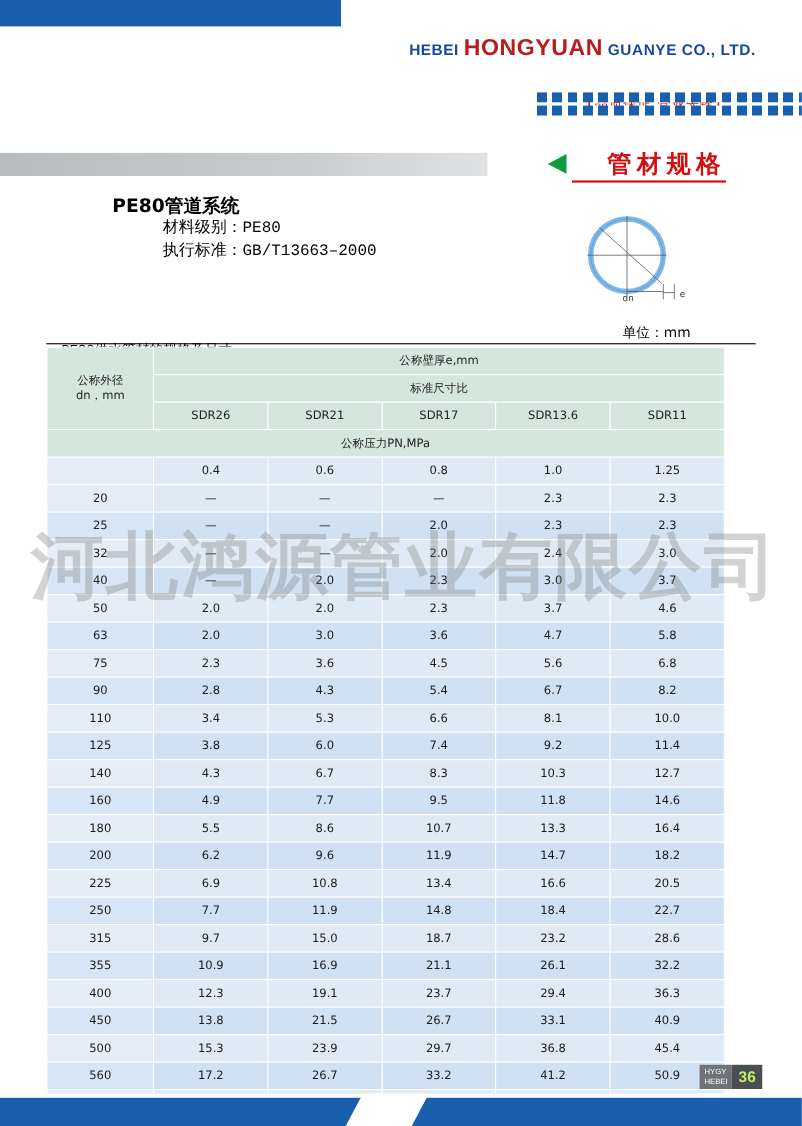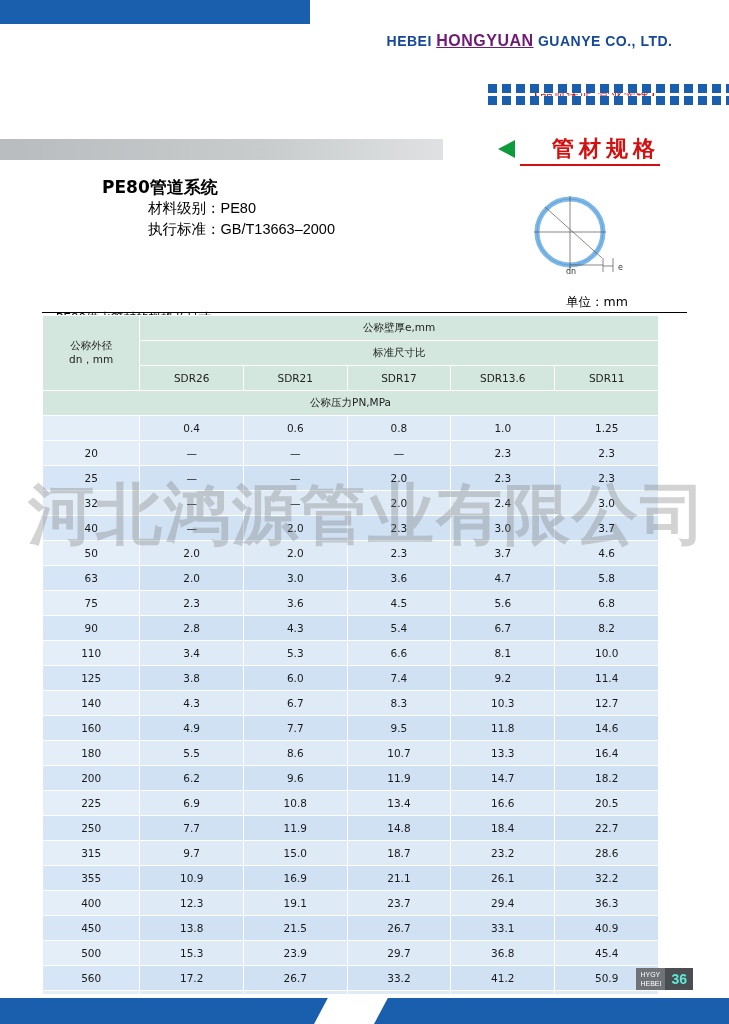--- a/index.html
+++ b/index.html
@@ -33,23 +33,22 @@
     top: 32px; left: 330px;
     width: 399px;
     text-align: center;
     font-size: 15px;
     letter-spacing: 0.5px;
     color: #15489b;
     font-weight: bold;
     white-space: nowrap;
   }
   .company-line .hy {
-    color: #701a75;
-    font-size: 16px;
-    text-decoration: underline;
+    color: #b91c1c;
+    font-size: 21px;
   }
   .company-line .plain {
     color: #15489b;
     font-size: 14px;
     font-weight: bold;
   }
   .slogan {
     position: absolute;
     top: 62px; left: 480px;
     width: 230px;
@@ -88,21 +87,21 @@
     color: #000;
     font-family: "DejaVu Sans", sans-serif;
     margin-left: 40px;
   }
   .spec-list {
     position: absolute;
     top: 198px; left: 148px;
     font-size: 14.5px;
     line-height: 21px;
     color: #000;
-    font-family: Liberation Sans, sans-serif;
+    font-family: Liberation Mono, monospace;
     white-space: nowrap;
   }
 
   
   .green-arrow {
     position: absolute;
     top: 140px; left: 498px;
     width: 0; height: 0;
     border-top: 9px solid transparent;
     border-bottom: 9px solid transparent;
@@ -234,21 +233,21 @@
     background: #6f7276;
     color: #fff;
     font-size: 7px;
     line-height: 9px;
     padding: 2px 4px;
     font-family: "Liberation Sans", sans-serif;
     text-align: left;
   }
   .page-tag .pnum {
     background: #4a4d51;
-    color: #5eead4;
+    color: #bef264;
     font-size: 14px;
     font-weight: bold;
     padding: 2px 6px;
     display: flex;
     align-items: center;
   }
 </style>
 </head>
 <body>
 

